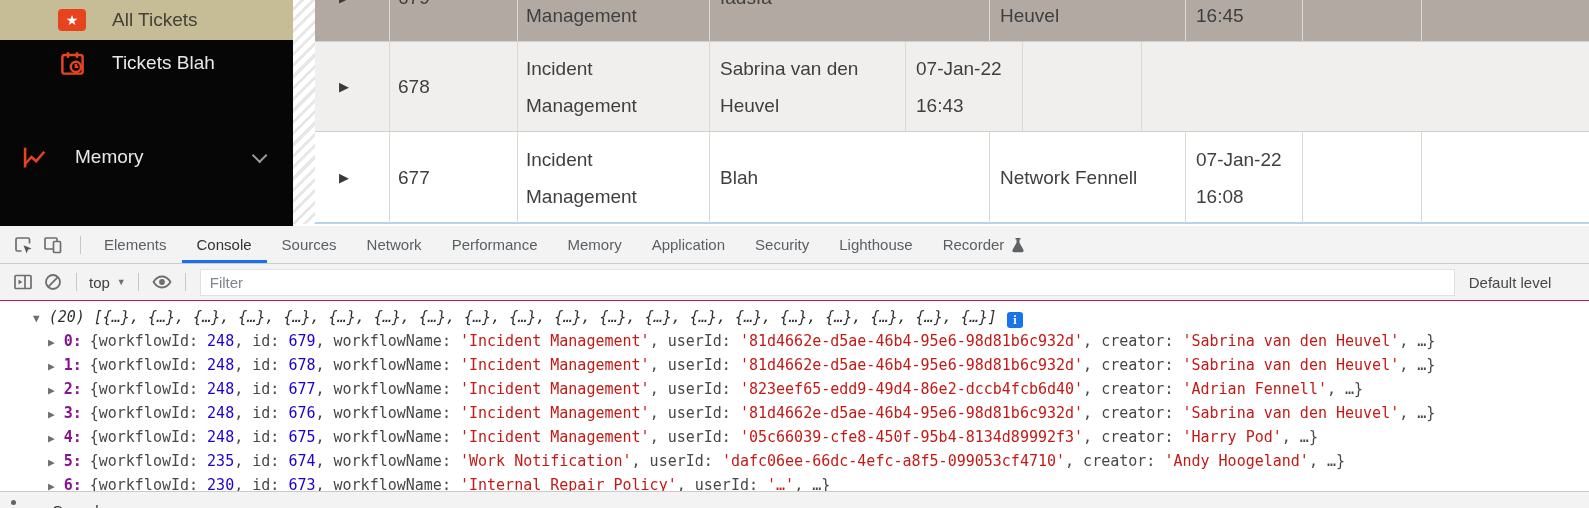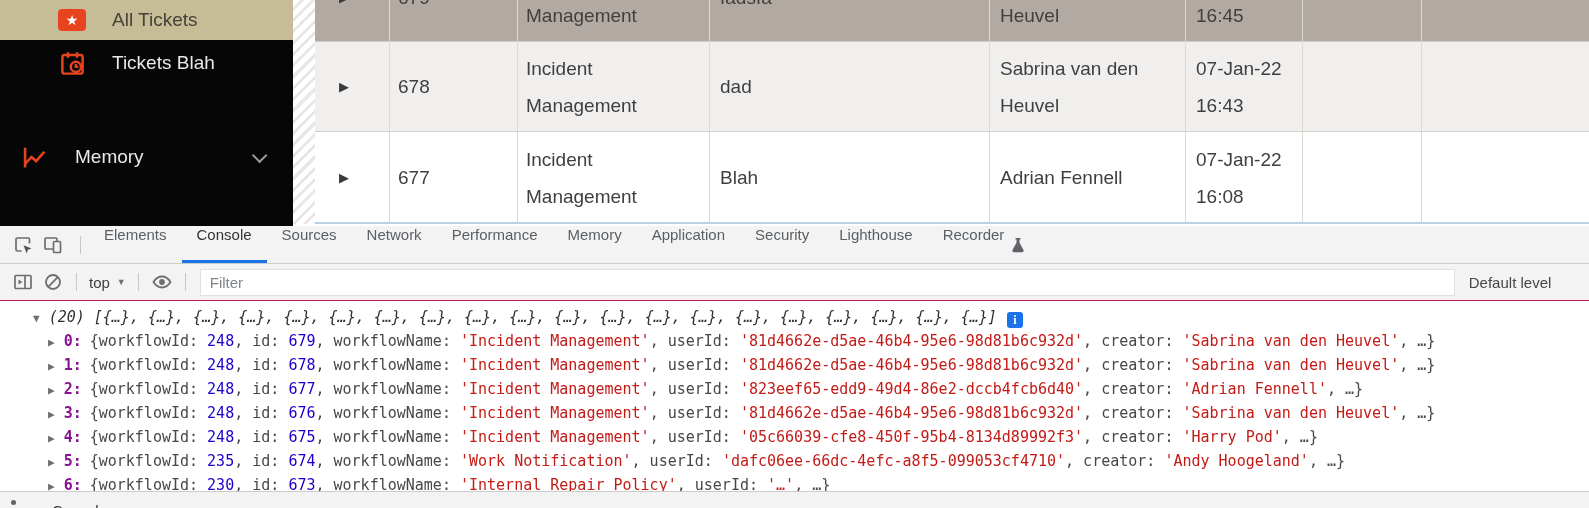--- a/index.html
+++ b/index.html
@@ -42,21 +42,21 @@
   .c-x1{ width:119px; }
   .c-x2{ flex:1; border-right:none; }
   .arrow{ font-size:13px; color:#3a3a3a; }
 
   
   .devtools{ height:282px; display:flex; flex-direction:column; background:#fff; }
   .tabbar{ height:38px; background:#f3f3f3; border-bottom:1px solid #cccccc; display:flex; align-items:stretch; flex:none; }
   .tb-icons{ display:flex; align-items:center; padding:0 4px 0 8px; }
   .tb-icon{ width:30px; height:30px; display:flex; align-items:center; justify-content:center; }
   .vsep{ width:1px; height:18px; background:#c7c7c7; margin:auto 8px; }
-  .tab{ padding:0 15px; font-size:15px; color:#5a5f64; display:flex; white-space:nowrap; }
+  .tab{ padding:0 15px; font-size:15px; color:#5a5f64; display:flex; align-items:center; white-space:nowrap; }
   .tab.active{ color:#333333; box-shadow:inset 0 -3px 0 #1a73e8; }
   .flask{ margin-left:7px; display:flex; align-items:center; }
 
   .toolbar{ height:37px; background:#f3f3f3; border-bottom:1px solid #be185d; display:flex; align-items:center; flex:none; padding-left:8px; }
   .filter-input{ width:1255px; height:27px; border:1px solid #e0e0e0; background:#fff; padding:0 9px;
                  font-size:15px; color:#333; font-family:"Liberation Sans",sans-serif; margin-left:6px; }
   .filter-input::placeholder{ color:#80868b; }
   .dd-label{ font-size:15px; color:#474747; margin-left:14px; white-space:nowrap; }
   .top-dd{ display:flex; align-items:center; font-size:15px; color:#3c4043; margin:0 4px; }
   .dd-caret{ font-size:9px; color:#6e6e6e; margin-left:7px; }
@@ -147,23 +147,20 @@
       <div class="t-row alt mid">
         <div class="cell c-arrow">
             <span class="arrow">▶</span>
           </div>
         <div class="cell c-id">
             <div class="txt">678</div>
           </div>
         <div class="cell c-wf">
             <div class="txt">Incident Management</div>
           </div>
-        <div class="cell c-name">
-            <div class="txt">dad</div>
-          </div>
         <div class="cell c-cr">
             <div class="txt">Sabrina van den Heuvel</div>
           </div>
         <div class="cell c-date">
             <div class="txt">07-Jan-22 16:43</div>
           </div>
         <div class="cell c-x1"></div>
         <div class="cell c-x2"></div>
       </div>
 
@@ -174,21 +171,21 @@
         <div class="cell c-id">
             <div class="txt">677</div>
           </div>
         <div class="cell c-wf">
             <div class="txt">Incident Management</div>
           </div>
         <div class="cell c-name">
             <div class="txt">Blah</div>
           </div>
         <div class="cell c-cr">
-            <div class="txt">Adrian Fennell</div>
+            <div class="txt">Network Fennell</div>
           </div>
         <div class="cell c-date">
             <div class="txt">07-Jan-22 16:08</div>
           </div>
         <div class="cell c-x1"></div>
         <div class="cell c-x2"></div>
       </div>
     </div>
   </div>
 

